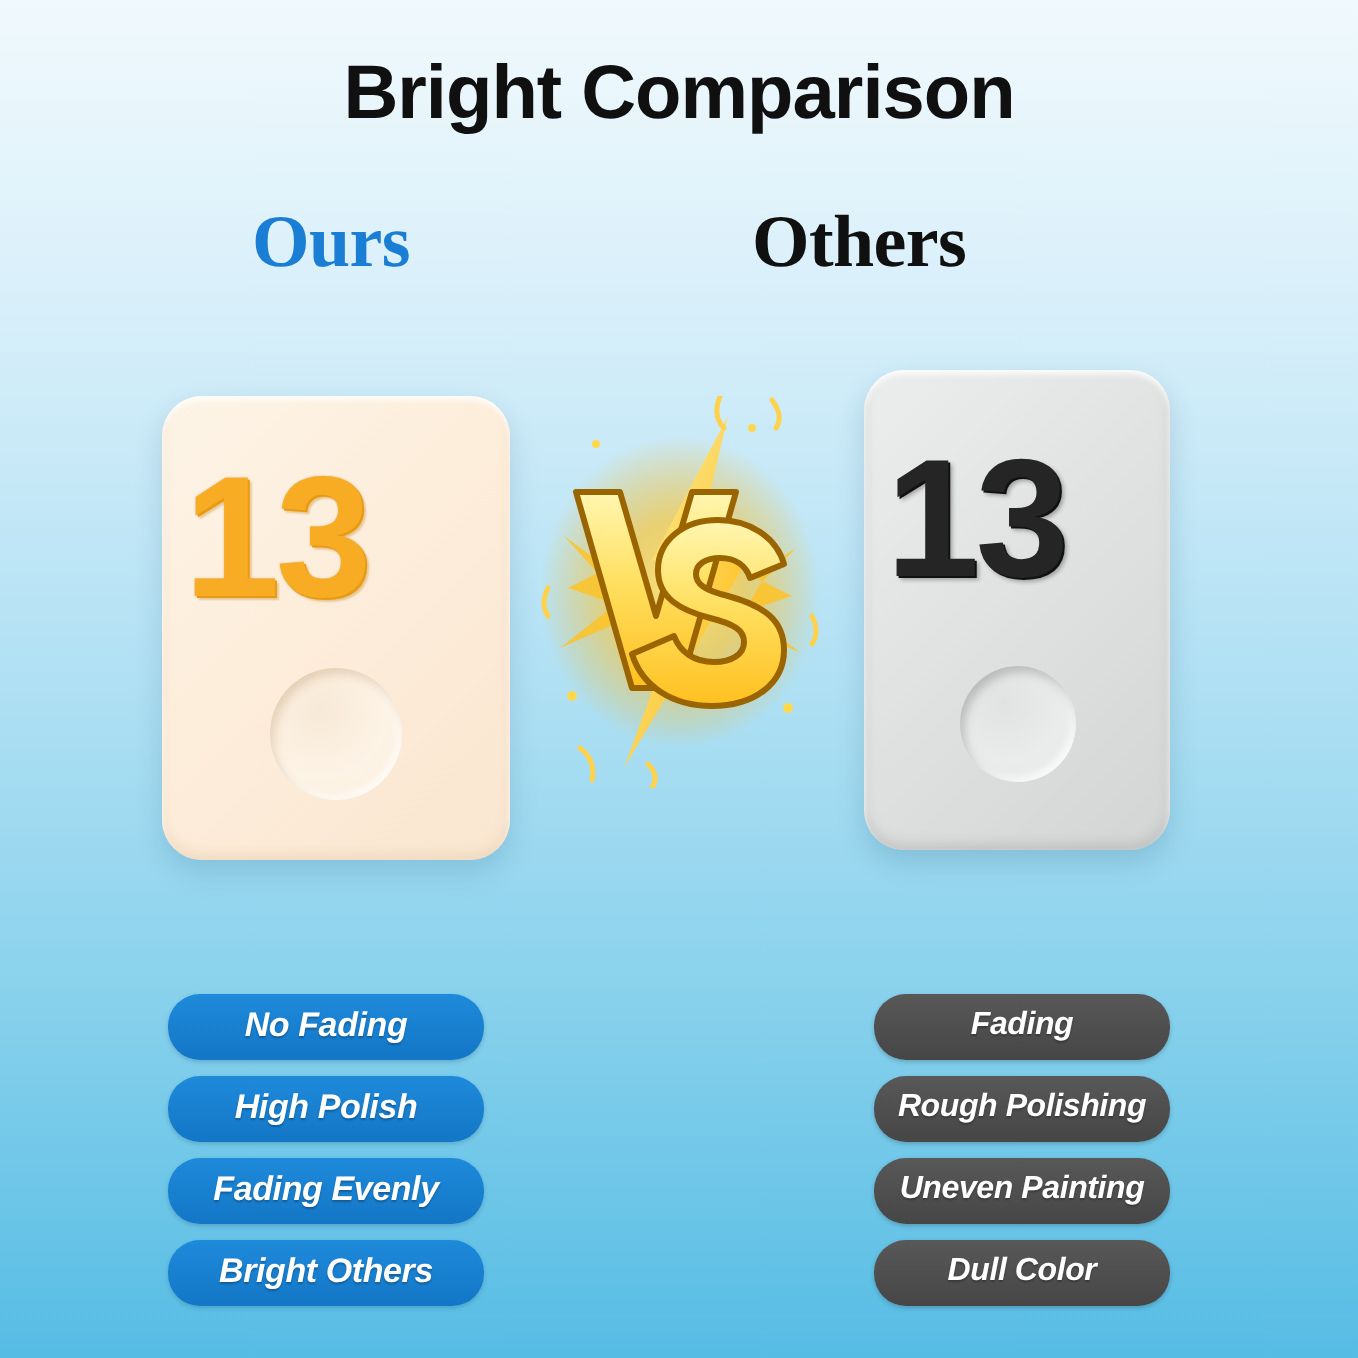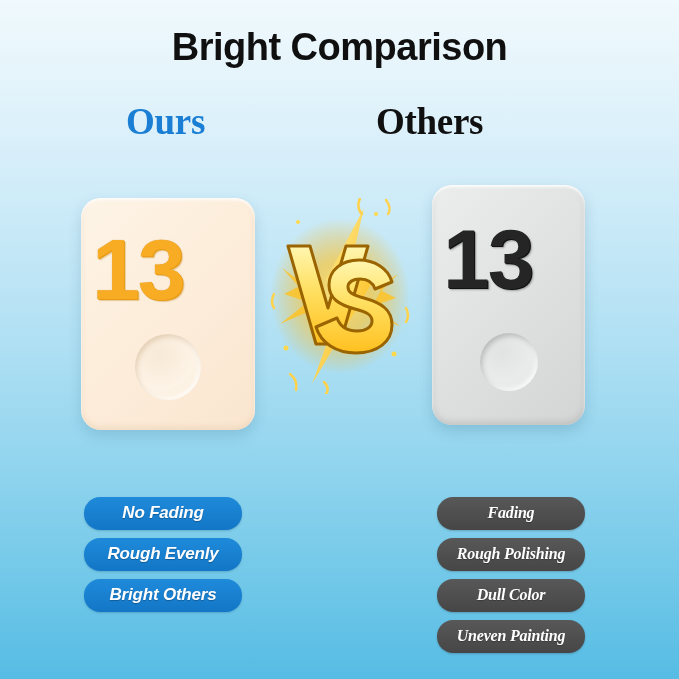--- a/index.html
+++ b/index.html
@@ -174,21 +174,20 @@
     text-shadow: 0 1px 1px rgba(0,0,0,0.25);
   }
   #badges-ours .badge {
     background: linear-gradient(to bottom, #1f8ada 0%, #1376c6 100%);
     box-shadow: 0 1px 2px rgba(20,70,110,0.25);
   }
   #badges-others .badge {
     background: linear-gradient(to bottom, #585858 0%, #464646 100%);
     box-shadow: 0 1px 2px rgba(30,40,50,0.25);
     font-size: 16px;
-    font-family: Liberation Serif, serif;
   }
 </style>
 </head>
 <body>
 
 <div id="stage">
 
   <div id="page-title">Bright Comparison</div>
 
   <div class="col-heading" id="heading-ours">Ours</div>
@@ -256,24 +255,25 @@
       <path d="M92 0 q-4 10 2 16" stroke="#ffd24d" stroke-width="2.5" fill="none" stroke-linecap="round"></path>
       <path d="M22 176 q8 6 6 16" stroke="#ffd24d" stroke-width="2.5" fill="none" stroke-linecap="round"></path>
       <path d="M56 184 q6 6 2 12" stroke="#ffd24d" stroke-width="2.5" fill="none" stroke-linecap="round"></path>
       <path d="M6 96 q-4 8 0 14" stroke="#ffd24d" stroke-width="2.5" fill="none" stroke-linecap="round"></path>
       <path d="M138 110 q4 8 0 14" stroke="#ffd24d" stroke-width="2.5" fill="none" stroke-linecap="round"></path>
     </svg>
   </div>
 
   <div class="badge-col" id="badges-ours">
     <div class="badge">No Fading</div>
-    <div class="badge">Rough Evenly</div>
+    <div class="badge">High Polish</div>
+    <div class="badge">Fading Evenly</div>
     <div class="badge">Bright Others</div>
   </div>
 
   <div class="badge-col" id="badges-others">
     <div class="badge">Fading</div>
     <div class="badge">Rough Polishing</div>
+    <div class="badge">Uneven Painting</div>
     <div class="badge">Dull Color</div>
-    <div class="badge">Uneven Painting</div>
   </div>
 
 </div>
 
 </body></html>

